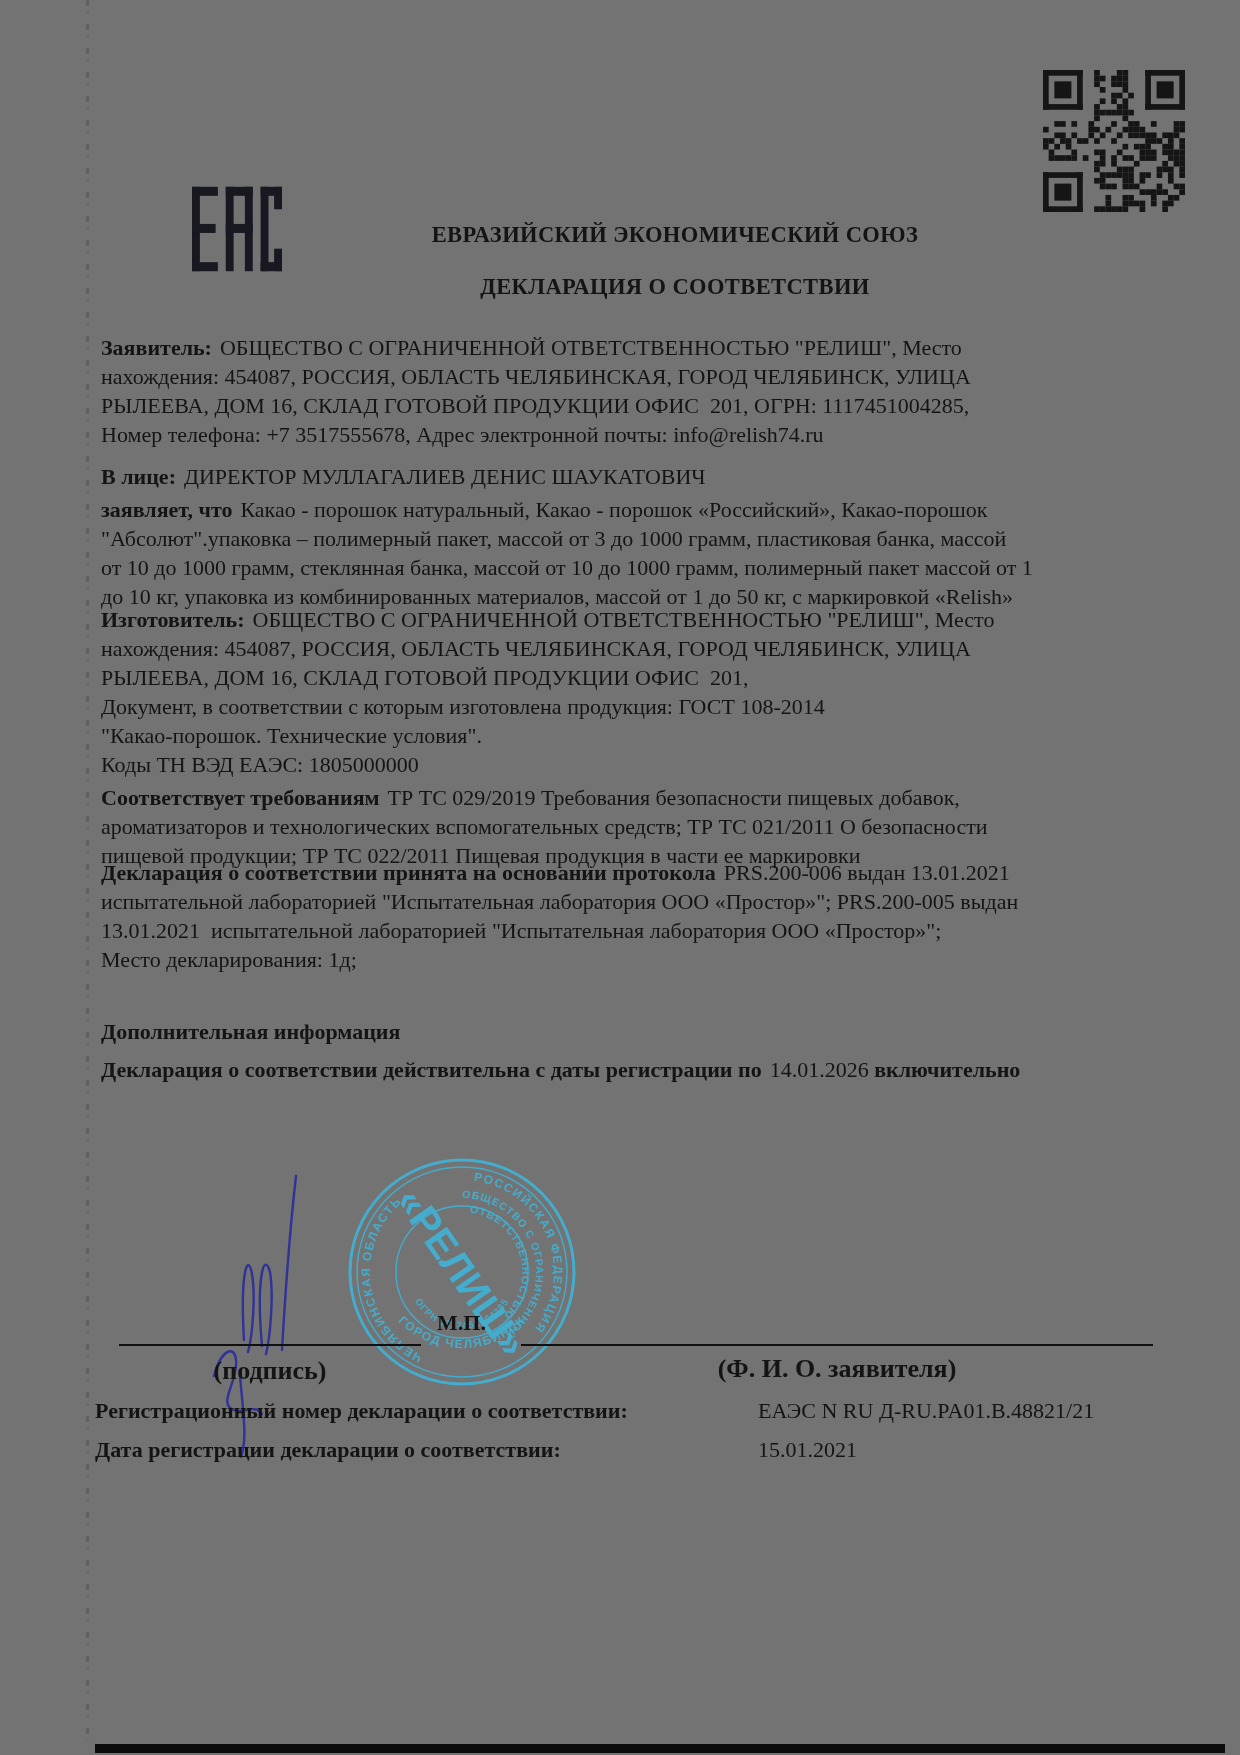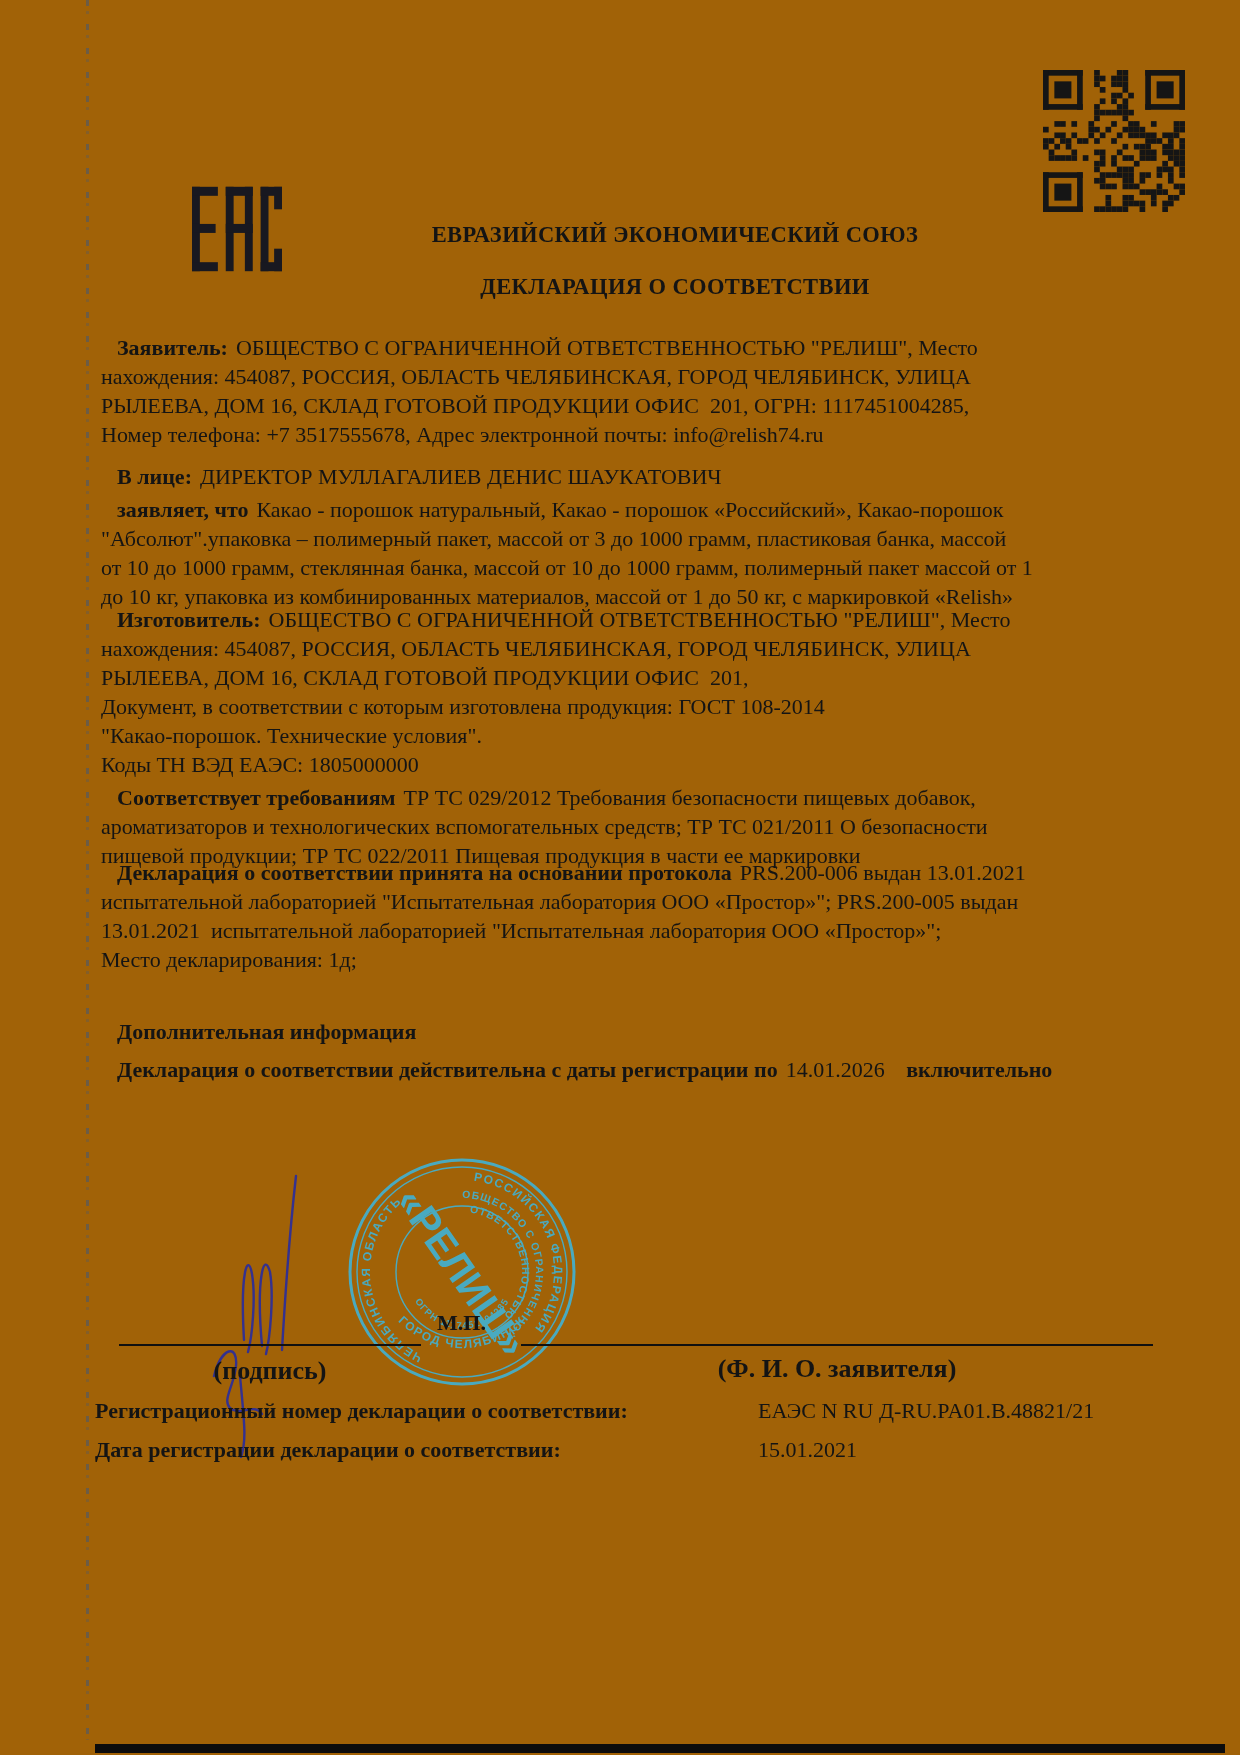--- a/index.html
+++ b/index.html
@@ -1,29 +1,29 @@
 <!DOCTYPE html>
 <html><head>
 <meta charset="utf-8">
 <style>
   html,body{margin:0;padding:0;background:#ffffff;}
-  .page{position:relative;width:1240px;height:1755px;background:#a16207;overflow:hidden;
+  .page{position:relative;width:1240px;height:1755px;background:#737373;overflow:hidden;
         font-family:"Liberation Serif","DejaVu Serif",serif;color:#141414;}
   
   .edge-dash{position:absolute;left:86px;top:0;width:3px;height:1740px;
     background:repeating-linear-gradient(180deg,#5a5a5a 0 6px,transparent 6px 11px,
       rgba(90,90,90,.55) 11px 14px,transparent 14px 24px);opacity:.75;}
   .t1,.t2{position:absolute;left:170px;width:1010px;text-align:center;font-weight:bold;
     font-size:22.5px;letter-spacing:.4px;}
   .t1{top:222px;} .t2{top:274px;}
   .eac-svg{position:absolute;left:192px;top:186px;}
   .qr-svg{position:absolute;left:1043px;top:70px;}
   .para{position:absolute;left:101px;width:1085px;margin:0;font-size:22px;line-height:29px;
     white-space:pre-wrap;}
-  .para b{margin-right:8px;margin-left:16px;}
+  .para b{margin-right:8px;}
   .blockline{white-space:pre-wrap;}
   .p1{top:333px;} .p2{top:462px;} .p3{top:495px;} .p4{top:605px;}
   .p5{top:783px;} .p6{top:858px;} .p7{top:1017px;} .p8{top:1055px;}
   .stamp-svg{position:absolute;left:347px;top:1157px;opacity:.88;}
   .sign-svg{position:absolute;left:200px;top:1168px;}
   .mp{position:absolute;left:437px;top:1310px;font-weight:bold;font-size:22px;}
   .fio-name{position:absolute;left:545px;top:1312px;font-size:22px;letter-spacing:.3px;}
   .uline{position:absolute;top:1344px;height:2px;background:#101010;}
   .ul-left{left:119px;width:302px;}
   .ul-right{left:521px;width:632px;}
@@ -277,21 +277,21 @@
 
   <p class="para p3"><b>заявляет, что</b><span>Какао - порошок натуральный, Какао - порошок «Российский», Какао-порошок
 "Абсолют".упаковка – полимерный пакет, массой от 3 до 1000 грамм, пластиковая банка, массой
 от 10 до 1000 грамм, стеклянная банка, массой от 10 до 1000 грамм, полимерный пакет массой от 1
 до 10 кг, упаковка из комбинированных материалов, массой от 1 до 50 кг, с маркировкой «Relish»</span></p>
 
   <p class="para p4"><b>Изготовитель:</b><span>ОБЩЕСТВО С ОГРАНИЧЕННОЙ ОТВЕТСТВЕННОСТЬЮ "РЕЛИШ", Место
 нахождения: 454087, РОССИЯ, ОБЛАСТЬ ЧЕЛЯБИНСКАЯ, ГОРОД ЧЕЛЯБИНСК, УЛИЦА
 РЫЛЕЕВА, ДОМ 16, СКЛАД ГОТОВОЙ ПРОДУКЦИИ ОФИС  201,</span><span class="blockline" style="display:block">Документ, в соответствии с которым изготовлена продукция: ГОСТ 108-2014</span><span class="blockline" style="display:block">"Какао-порошок. Технические условия".</span><span class="blockline" style="display:block">Коды ТН ВЭД ЕАЭС: 1805000000</span></p>
 
-  <p class="para p5"><b>Соответствует требованиям</b><span>ТР ТС 029/2012 Требования безопасности пищевых добавок,
+  <p class="para p5"><b>Соответствует требованиям</b><span>ТР ТС 029/2019 Требования безопасности пищевых добавок,
 ароматизаторов и технологических вспомогательных средств; ТР ТС 021/2011 О безопасности
 пищевой продукции; ТР ТС 022/2011 Пищевая продукция в части ее маркировки</span></p>
 
   <p class="para p6"><b>Декларация о соответствии принята на основании протокола</b><span>PRS.200-006 выдан 13.01.2021
 испытательной лабораторией "Испытательная лаборатория ООО «Простор»"; PRS.200-005 выдан
 13.01.2021  испытательной лабораторией "Испытательная лаборатория ООО «Простор»";</span><span class="blockline" style="display:block">Место декларирования: 1д;</span></p>
 
   <p class="para p7"><b>Дополнительная информация</b></p>
 
   <p class="para p8"><b>Декларация о соответствии действительна с даты регистрации по</b><span>14.01.2026</span> <b>включительно</b></p>

